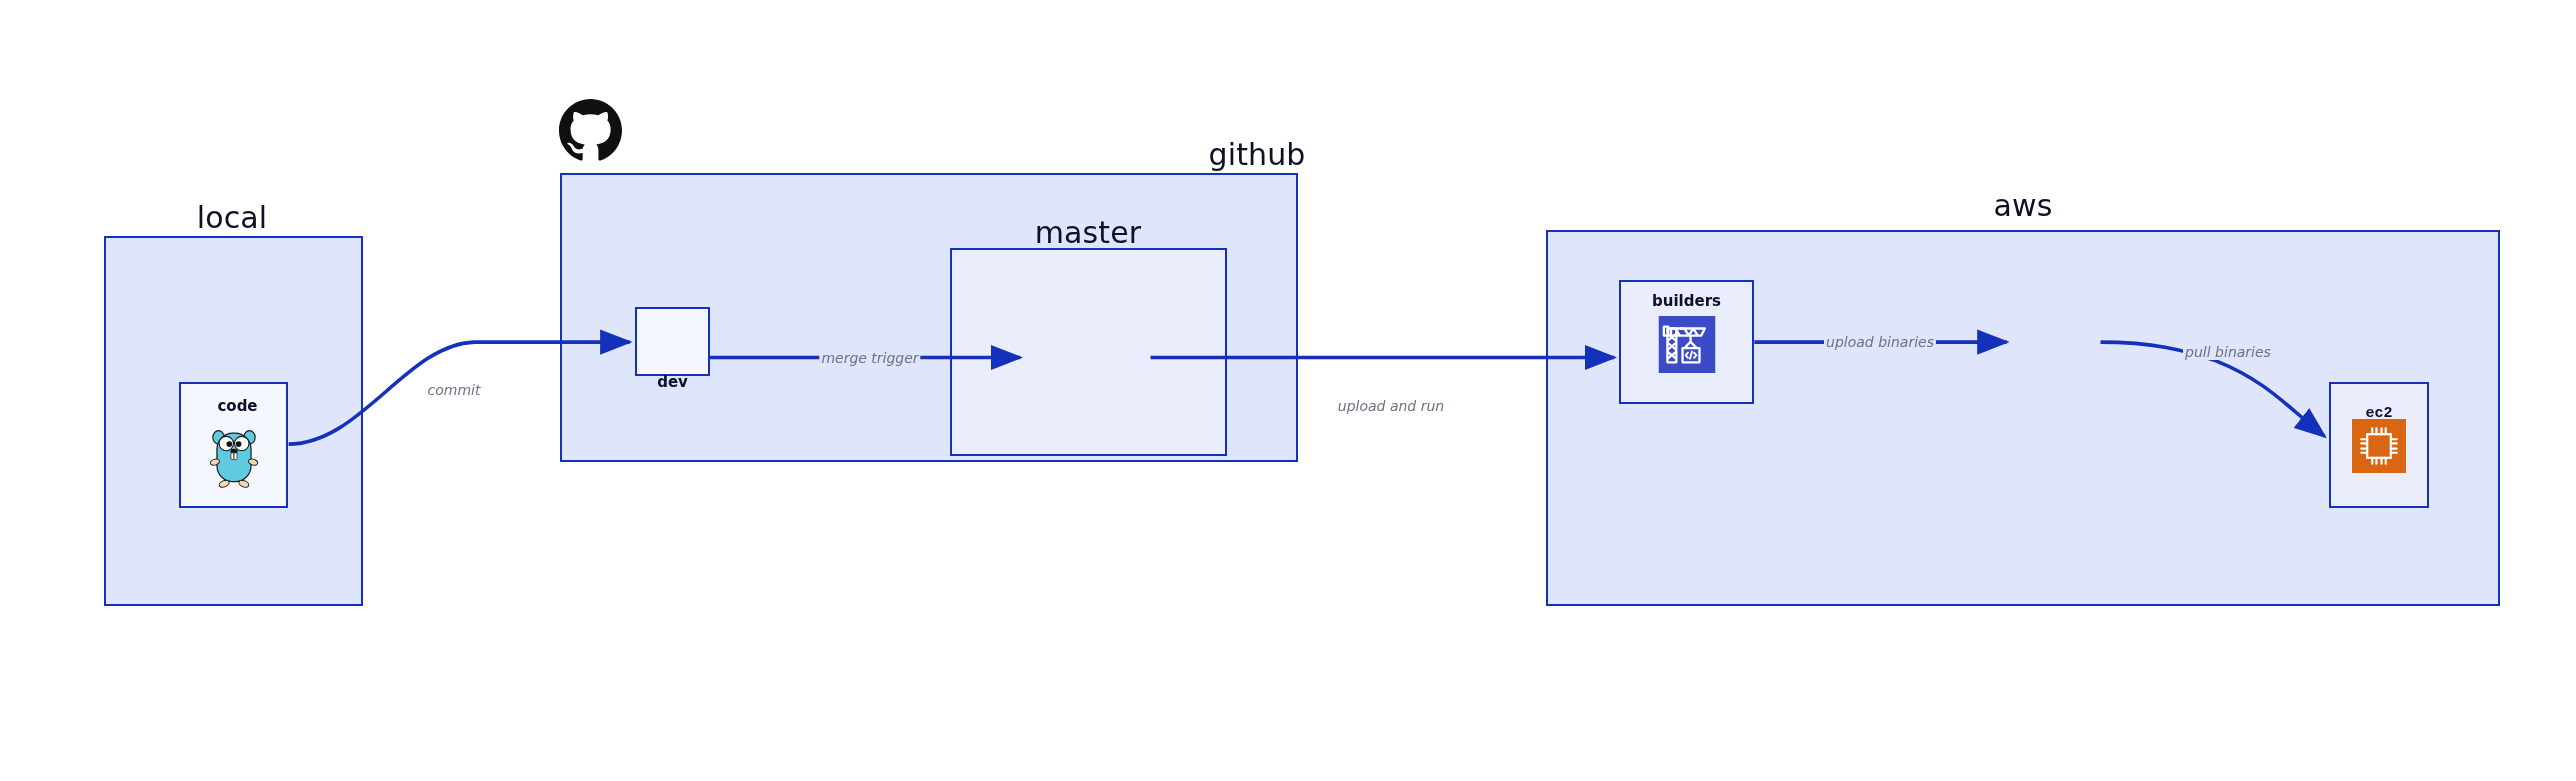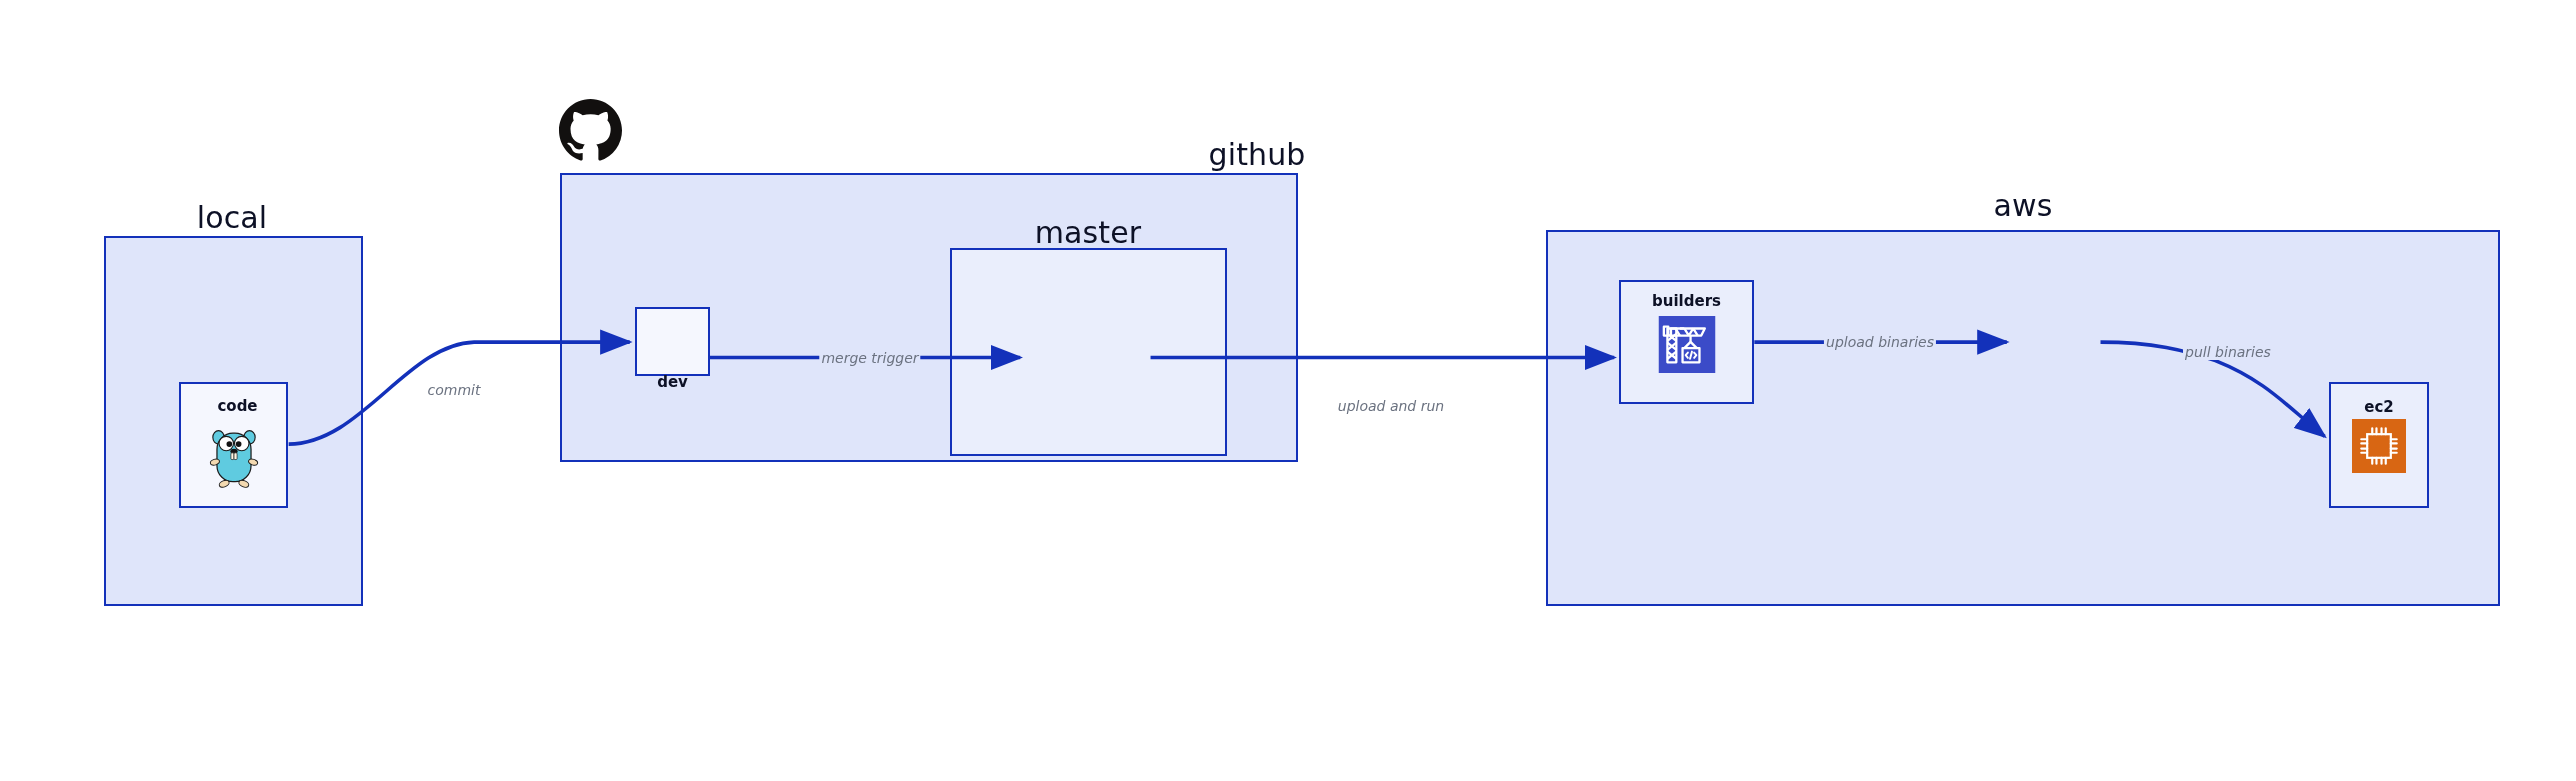--- a/index.html
+++ b/index.html
@@ -196,21 +196,21 @@
           <path d="M33 41 L30.5 44 L33 47"></path>
           <path d="M40 41 L42.5 44 L40 47"></path>
           <path d="M37.6 40 L35.4 48"></path>
         </g>
       </svg>
     </div>
   </div>
 
 
   <div class="node-box" style="left:2329px; top:382px; width:100px; height:126px;">
-    <div class="node-label" style="top:14px;">ec2</div>
+    <div class="node-label" style="top:21px;font-family:Liberation Mono, monospace;">ec2</div>
     <div class="node-icon" style="top:35px;">
       <svg width="54" height="54" viewBox="0 0 64 64" xmlns="http://www.w3.org/2000/svg">
         <rect x="0" y="0" width="64" height="64" fill="#d86613"></rect>
         <g fill="none" stroke="#ffffff" stroke-width="2.6" stroke-linecap="round">
           <rect x="18" y="18" width="28" height="28"></rect>
 
           <path d="M24 18 L24 11 M29 18 L29 11 M35 18 L35 11 M40 18 L40 11"></path>
 
           <path d="M24 46 L24 53 M29 46 L29 53 M35 46 L35 53 M40 46 L40 53"></path>
 

